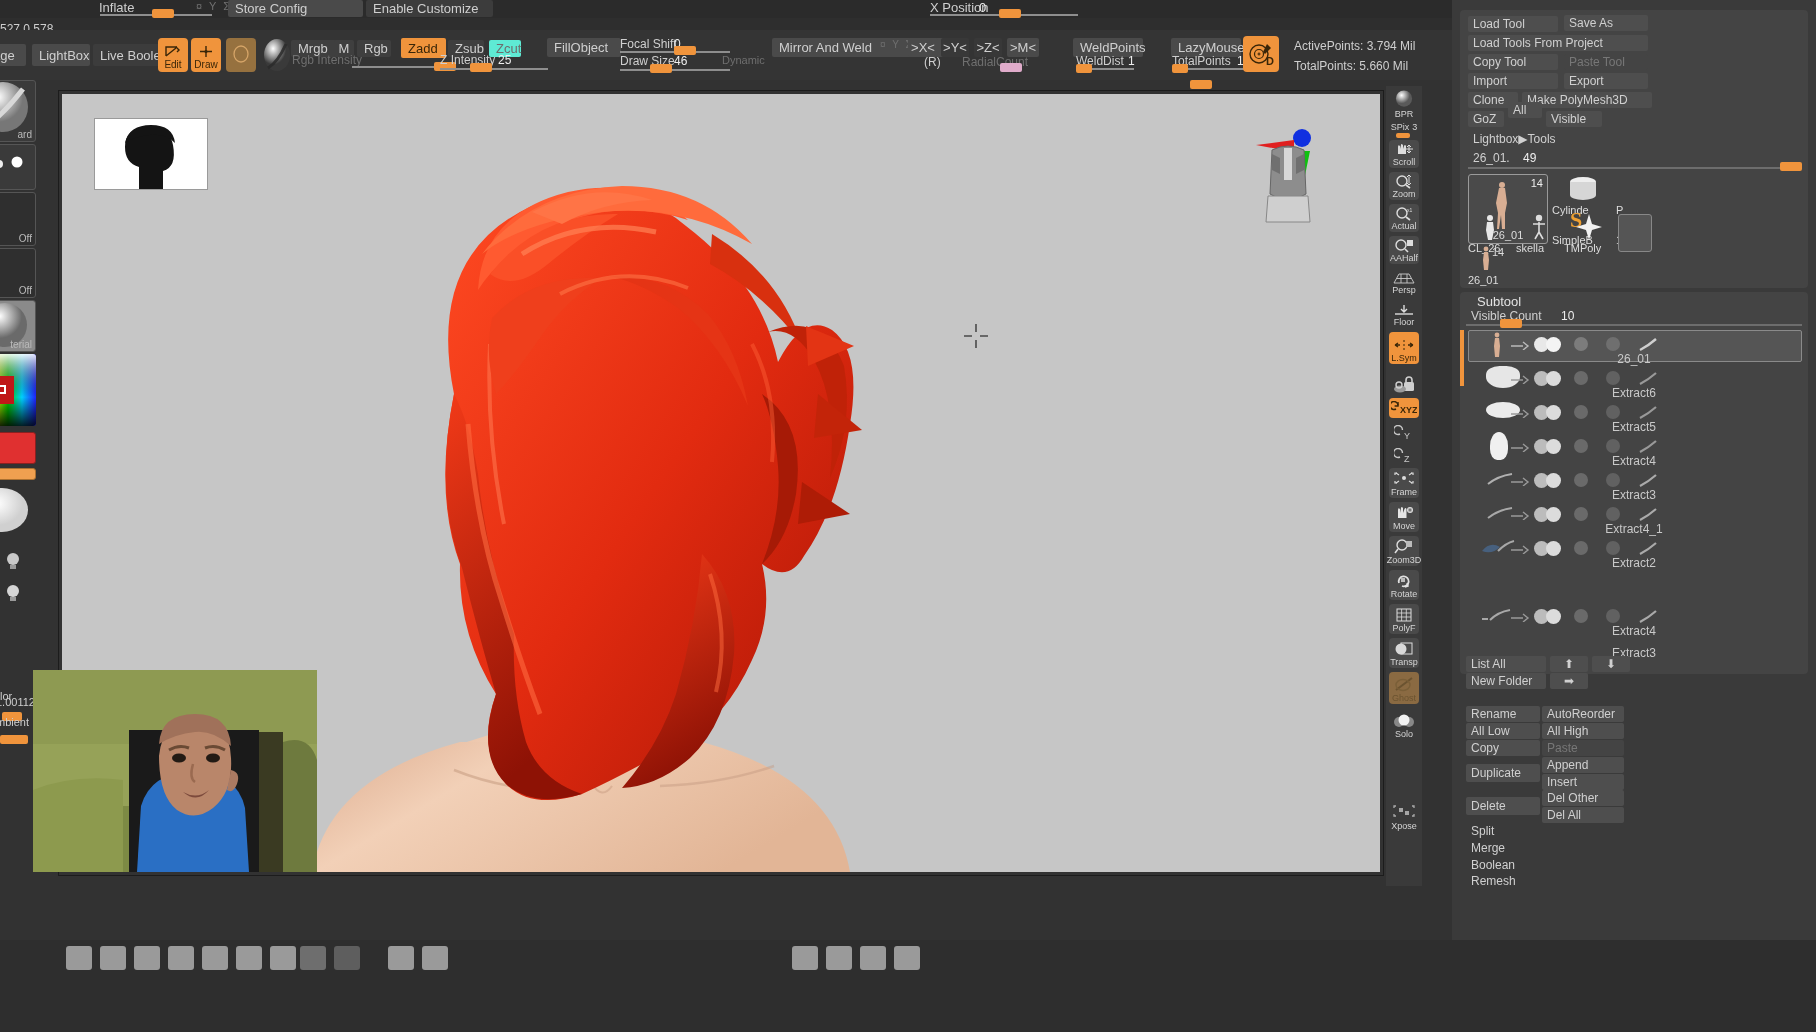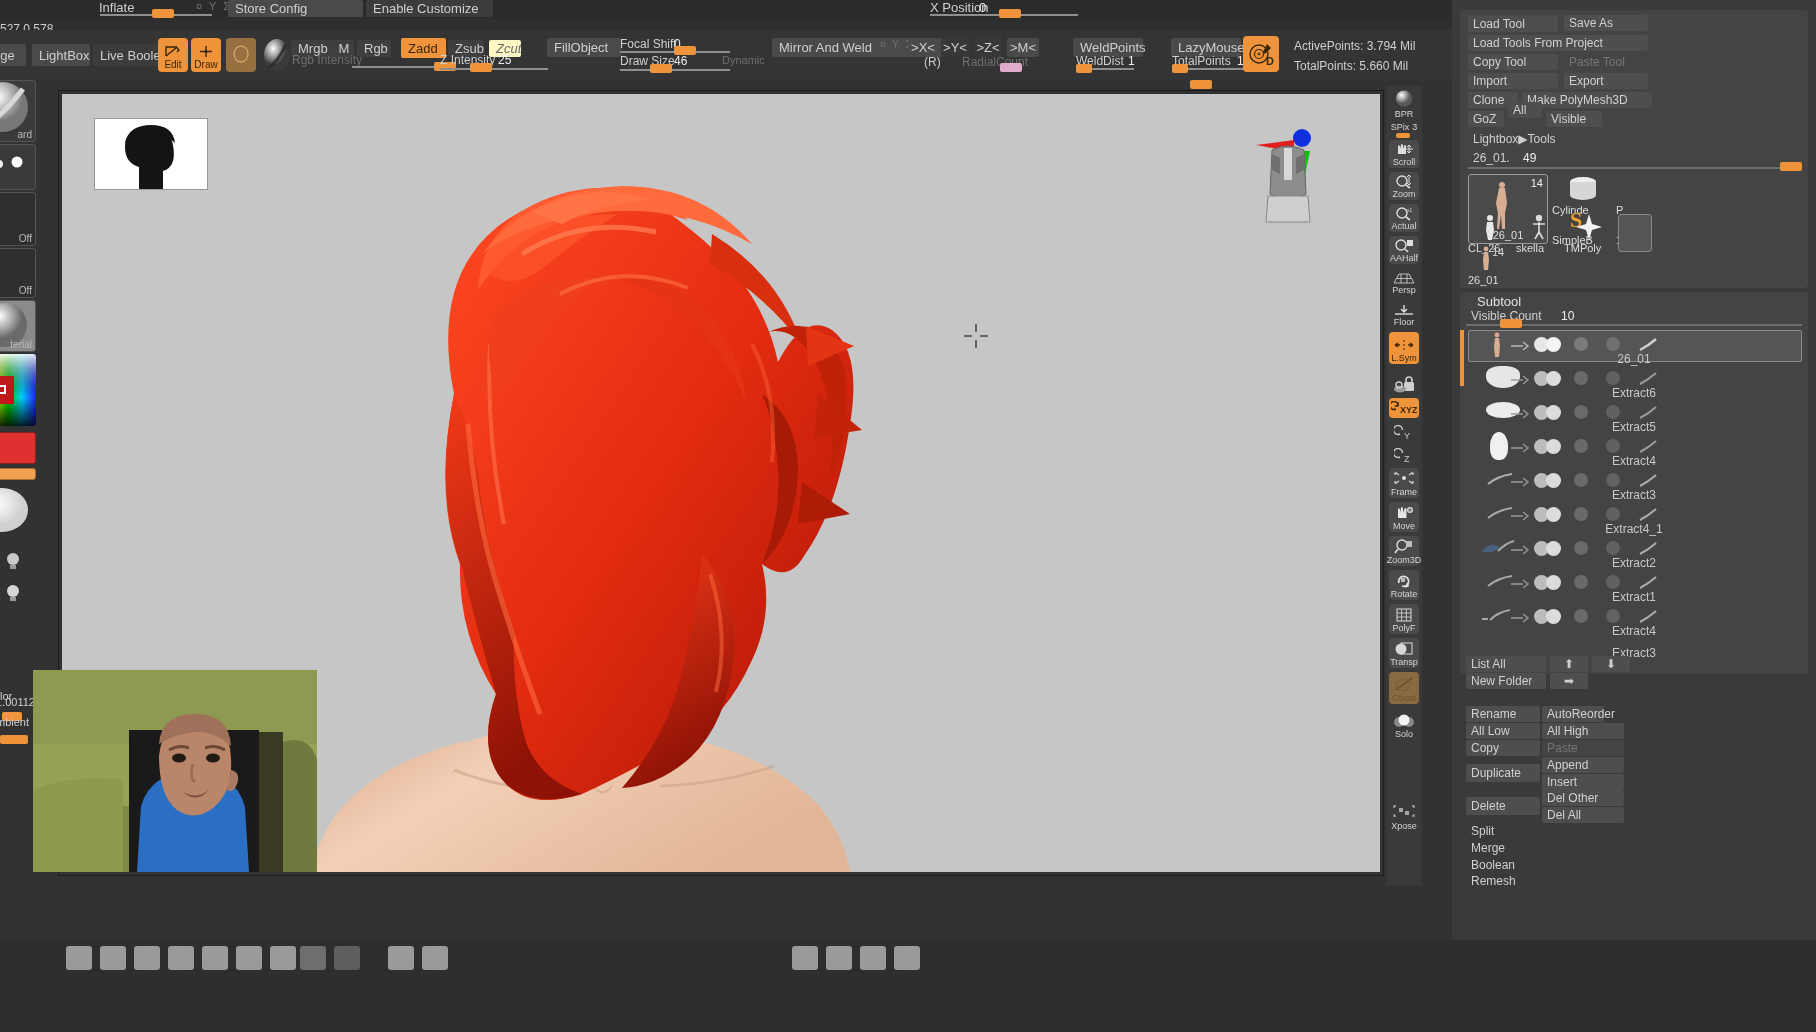--- a/index.html
+++ b/index.html
@@ -171,21 +171,21 @@
         <ellipse cx="15" cy="17" rx="13" ry="16" fill="url(#bg1)"></ellipse>
         <path d="M6 30 Q16 24 24 6" stroke="#2a2a2a" stroke-width="3" fill="none" opacity="0.85"></path>
       </svg>
     </div>
 
     <div class="pill" style="left:291px; top:40px; width:50px; background:#3f3f3f;">Mrgb</div>
     <div class="pill" style="left:334px; top:40px; width:20px; background:#3f3f3f; justify-content:center;">M</div>
     <div class="pill" style="left:357px; top:40px; width:34px; background:#3f3f3f;">Rgb</div>
     <div class="pill on" style="left:401px; top:38px; width:45px; height:20px; background:#f0943c; color:#3a2608;">Zadd</div>
     <div class="pill" style="left:448px; top:40px; width:36px; background:#3f3f3f;">Zsub</div>
-    <div class="pill dim" style="left:489px; top:40px; width:32px; background:#fef9c3; color:#6d6d6d;font-style:italic;">Zcut</div>
+    <div class="pill dim" style="left:489px; top:40px; width:32px; background:#5eead4; color:#6d6d6d;">Zcut</div>
 
     <div class="lbl dim" style="left:292px; top:53px; font-size:12px;">Rgb Intensity</div>
     <div class="slider-track" style="left:352px; top:66px; width:98px;"></div>
     <div class="slider-knob" style="left:434px; top:62px;"></div>
 
     <div class="lbl" style="left:440px; top:53px; font-size:12px;">Z Intensity</div>
     <div class="lbl" style="left:498px; top:53px; font-size:12px; color:#eee;">25</div>
     <div class="slider-track" style="left:440px; top:68px; width:108px;"></div>
     <div class="slider-knob" style="left:470px; top:63px;"></div>
 
@@ -865,67 +865,51 @@
         <div class="st-dot" style="left:68px; top:7px; width:15px; height:15px; background:#bcbcbc;"></div>
         <div class="st-dot" style="left:80px; top:7px; width:15px; height:15px; background:#dcdcdc;"></div>
         <div class="st-dot" style="left:108px; top:7px; width:14px; height:14px; background:#6a6a6a;"></div>
         <div class="st-dot" style="left:140px; top:7px; width:14px; height:14px; background:#616161;"></div>
         <svg style="position:absolute; left:172px; top:8px;" width="20" height="14" viewBox="0 0 20 14">
           <path d="M2 12 Q10 8 18 1" stroke="#aaa" stroke-width="2.2" fill="none"></path>
           </svg>
         <div class="st-name" style="left:0; top:22px; width:336px; text-align:center;">Extract2</div>
       </div>
 
-      <div class="st-row" style="top:238px;">
-        <svg style="position:absolute; left:16px; top:4px;" width="34" height="18" viewBox="0 0 34 18">
-          <path d="M6 14 Q16 6 30 4" stroke="#a8a8a8" stroke-width="2" fill="none"></path>
+
+      <div class="st-row" style="top:272px;">
+        <svg style="position:absolute; left:14px; top:4px;" width="36" height="18" viewBox="0 0 36 18">
+          <path d="M2 13 h6 M10 14 Q18 6 30 4" stroke="#a8a8a8" stroke-width="2" fill="none"></path>
           </svg>
         <svg style="position:absolute; left:44px; top:10px;" width="20" height="10" viewBox="0 0 20 10">
           <path d="M1 6 h12 M13 2 l5 4 l-5 4" stroke="#999" stroke-width="1.4" fill="none"></path>
           </svg>
         <div class="st-dot" style="left:68px; top:7px; width:15px; height:15px; background:#bcbcbc;"></div>
         <div class="st-dot" style="left:80px; top:7px; width:15px; height:15px; background:#dcdcdc;"></div>
         <div class="st-dot" style="left:108px; top:7px; width:14px; height:14px; background:#6a6a6a;"></div>
         <div class="st-dot" style="left:140px; top:7px; width:14px; height:14px; background:#616161;"></div>
         <svg style="position:absolute; left:172px; top:8px;" width="20" height="14" viewBox="0 0 20 14">
           <path d="M2 12 Q10 8 18 1" stroke="#aaa" stroke-width="2.2" fill="none"></path>
           </svg>
-        <div class="st-name" style="left:0; top:22px; width:336px; text-align:center;">Extract1</div>
-      </div>
-
-      <div class="st-row" style="top:272px;">
-        <svg style="position:absolute; left:14px; top:4px;" width="36" height="18" viewBox="0 0 36 18">
-          <path d="M2 13 h6 M10 14 Q18 6 30 4" stroke="#a8a8a8" stroke-width="2" fill="none"></path>
-          </svg>
-        <svg style="position:absolute; left:44px; top:10px;" width="20" height="10" viewBox="0 0 20 10">
-          <path d="M1 6 h12 M13 2 l5 4 l-5 4" stroke="#999" stroke-width="1.4" fill="none"></path>
-          </svg>
-        <div class="st-dot" style="left:68px; top:7px; width:15px; height:15px; background:#bcbcbc;"></div>
-        <div class="st-dot" style="left:80px; top:7px; width:15px; height:15px; background:#dcdcdc;"></div>
-        <div class="st-dot" style="left:108px; top:7px; width:14px; height:14px; background:#6a6a6a;"></div>
-        <div class="st-dot" style="left:140px; top:7px; width:14px; height:14px; background:#616161;"></div>
-        <svg style="position:absolute; left:172px; top:8px;" width="20" height="14" viewBox="0 0 20 14">
-          <path d="M2 12 Q10 8 18 1" stroke="#aaa" stroke-width="2.2" fill="none"></path>
-          </svg>
         <div class="st-name" style="left:0; top:22px; width:336px; text-align:center;">Extract4</div>
       </div>
 
       <div class="st-row" style="top:306px;">
         <div class="st-name" style="left:0; top:10px; width:336px; text-align:center;">Extract3</div>
       </div>
     </div>
 
     <div class="rb" style="left:14px; top:656px; width:80px;">List All</div>
     <div class="rb" style="left:98px; top:656px; width:38px; justify-content:center;">⬆</div>
     <div class="rb" style="left:140px; top:656px; width:38px; justify-content:center;">⬇</div>
     <div class="rb" style="left:14px; top:673px; width:80px;">New Folder</div>
     <div class="rb" style="left:98px; top:673px; width:38px; justify-content:center;">➡</div>
 
     <div class="rb" style="left:14px; top:706px; width:74px;">Rename</div>
-    <div class="rb" style="left:90px; top:706px; width:62px;">AutoReorder</div>
+    <div class="rb" style="left:90px; top:706px; width:82px;">AutoReorder</div>
     <div class="rb" style="left:14px; top:723px; width:74px;">All Low</div>
     <div class="rb" style="left:90px; top:723px; width:82px;">All High</div>
     <div class="rb" style="left:14px; top:740px; width:74px;">Copy</div>
     <div class="rb dim" style="left:90px; top:740px; width:82px;">Paste</div>
     <div class="rb" style="left:14px; top:764px; width:74px; height:18px;">Duplicate</div>
     <div class="rb" style="left:90px; top:757px; width:82px;">Append</div>
     <div class="rb" style="left:90px; top:774px; width:82px;">Insert</div>
     <div class="rb" style="left:14px; top:797px; width:74px; height:18px;">Delete</div>
     <div class="rb" style="left:90px; top:790px; width:82px;">Del Other</div>
     <div class="rb" style="left:90px; top:807px; width:82px;">Del All</div>

